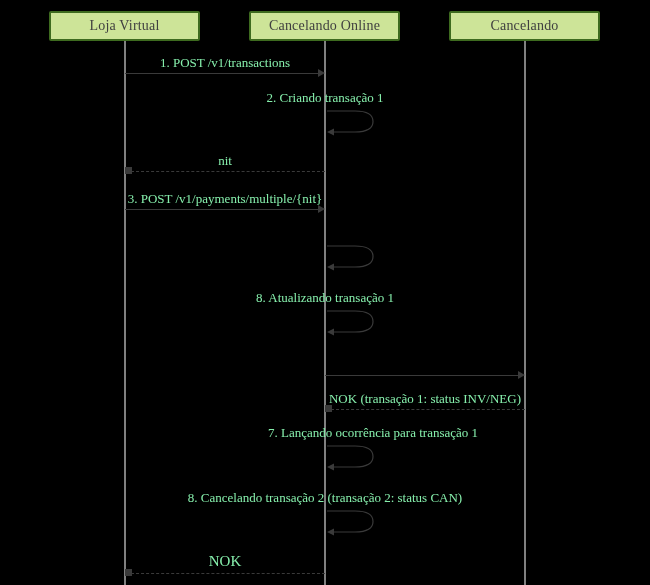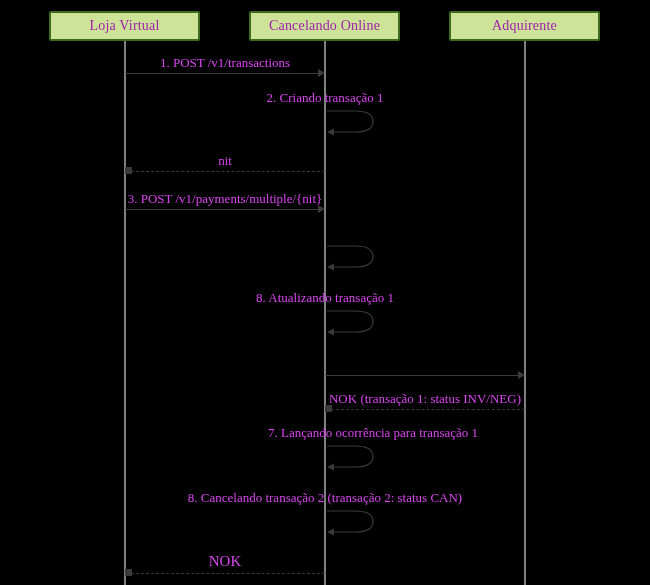--- a/index.html
+++ b/index.html
@@ -3,22 +3,22 @@
 <meta charset="utf-8">
 <style>
   html,body{margin:0;padding:0;background:#000;}
   body{width:650px;height:585px;overflow:hidden;
        font-family:"Liberation Serif","DejaVu Serif",serif;}
   #stage{position:relative;width:650px;height:585px;background:#000;}
   .lifeline{position:absolute;width:2px;background:#808080;}
   .pbox{position:absolute;box-sizing:border-box;background:#cde498;
         border:2px solid #3e6b1f;border-radius:2px;
         display:flex;align-items:center;justify-content:center;
-        color:#a21caf;font-size:14px;letter-spacing:.2px;}
-  .msg-label{position:absolute;color:#d946ef;font-size:13px;
+        color:#404040;font-size:14px;letter-spacing:.2px;}
+  .msg-label{position:absolute;color:#86efac;font-size:13px;
              white-space:nowrap;text-align:center;}
   .msg-label.center{transform:translateX(-50%);}
   .msg-label.big{font-size:15px;}
   .line{position:absolute;height:0;border-top:1px solid #3a3a3a;}
   .line.dashed{border-top:1px dashed #3a3a3a;}
   .head{position:absolute;width:0;height:0;}
   .head.right{border-top:4px solid transparent;border-bottom:4px solid transparent;
               border-left:7px solid #3a3a3a;}
   .head.leftsq{width:7px;height:7px;background:#3a3a3a;}
   .loop{position:absolute;}
@@ -33,21 +33,21 @@
   <div class="lifeline" style="left:324px;top:40px;height:545px;"></div>
   <div class="lifeline" style="left:524px;top:40px;height:545px;"></div>
 
   <div class="pbox" style="left:49px;top:11px;width:151px;height:30px;">
     <span>Loja Virtual</span>
   </div>
   <div class="pbox" style="left:249px;top:11px;width:151px;height:30px;">
     <span>Cancelando Online</span>
   </div>
   <div class="pbox" style="left:449px;top:11px;width:151px;height:30px;">
-    <span>Adquirente</span>
+    <span>Cancelando</span>
   </div>
 
   <div class="msg-label center" style="left:225px;top:55px;">1. POST /v1/transactions</div>
   <div class="line" style="left:125px;top:73px;width:194px;"></div>
   <div class="head right" style="left:318px;top:69px;"></div>
 
   <div class="msg-label center" style="left:325px;top:90px;">2. Criando transação 1</div>
   <div class="loop" style="left:325px;top:108px;">
     <svg width="52" height="27" viewBox="0 0 52 27">
       <path d="M2,3 L30,3 Q48,3 48,13.5 Q48,24 30,24 L8,24" fill="none" stroke="#3a3a3a" stroke-width="1.2"></path>

